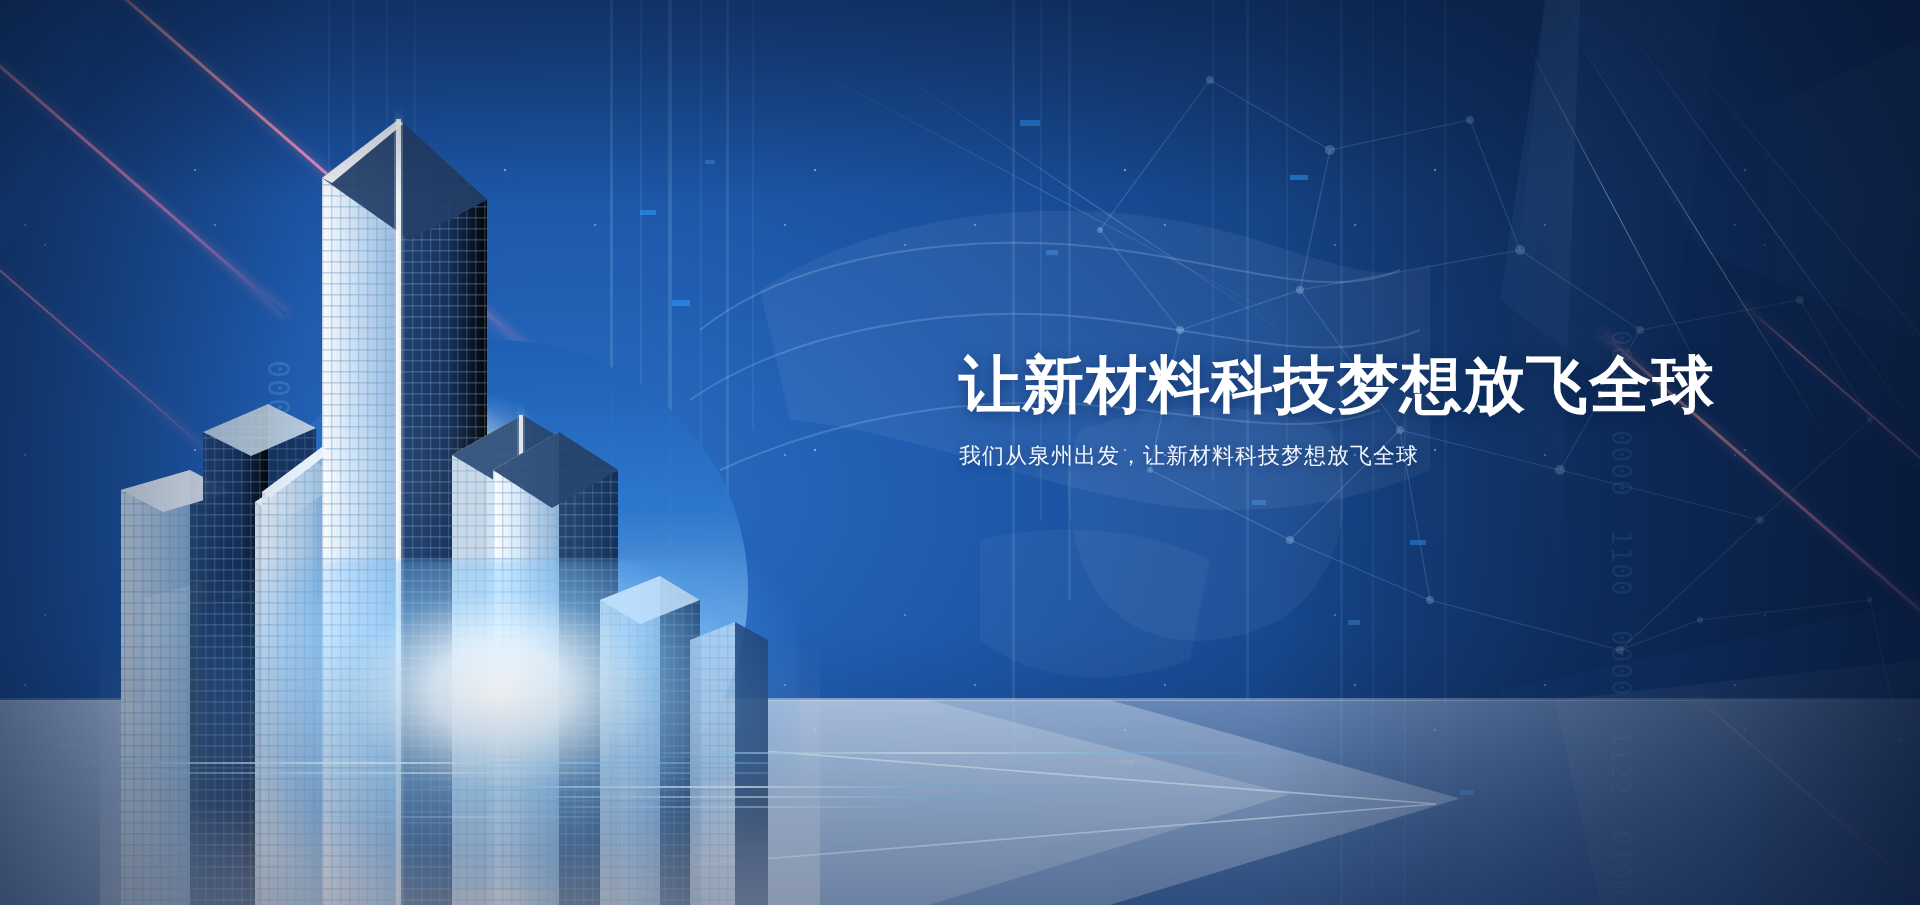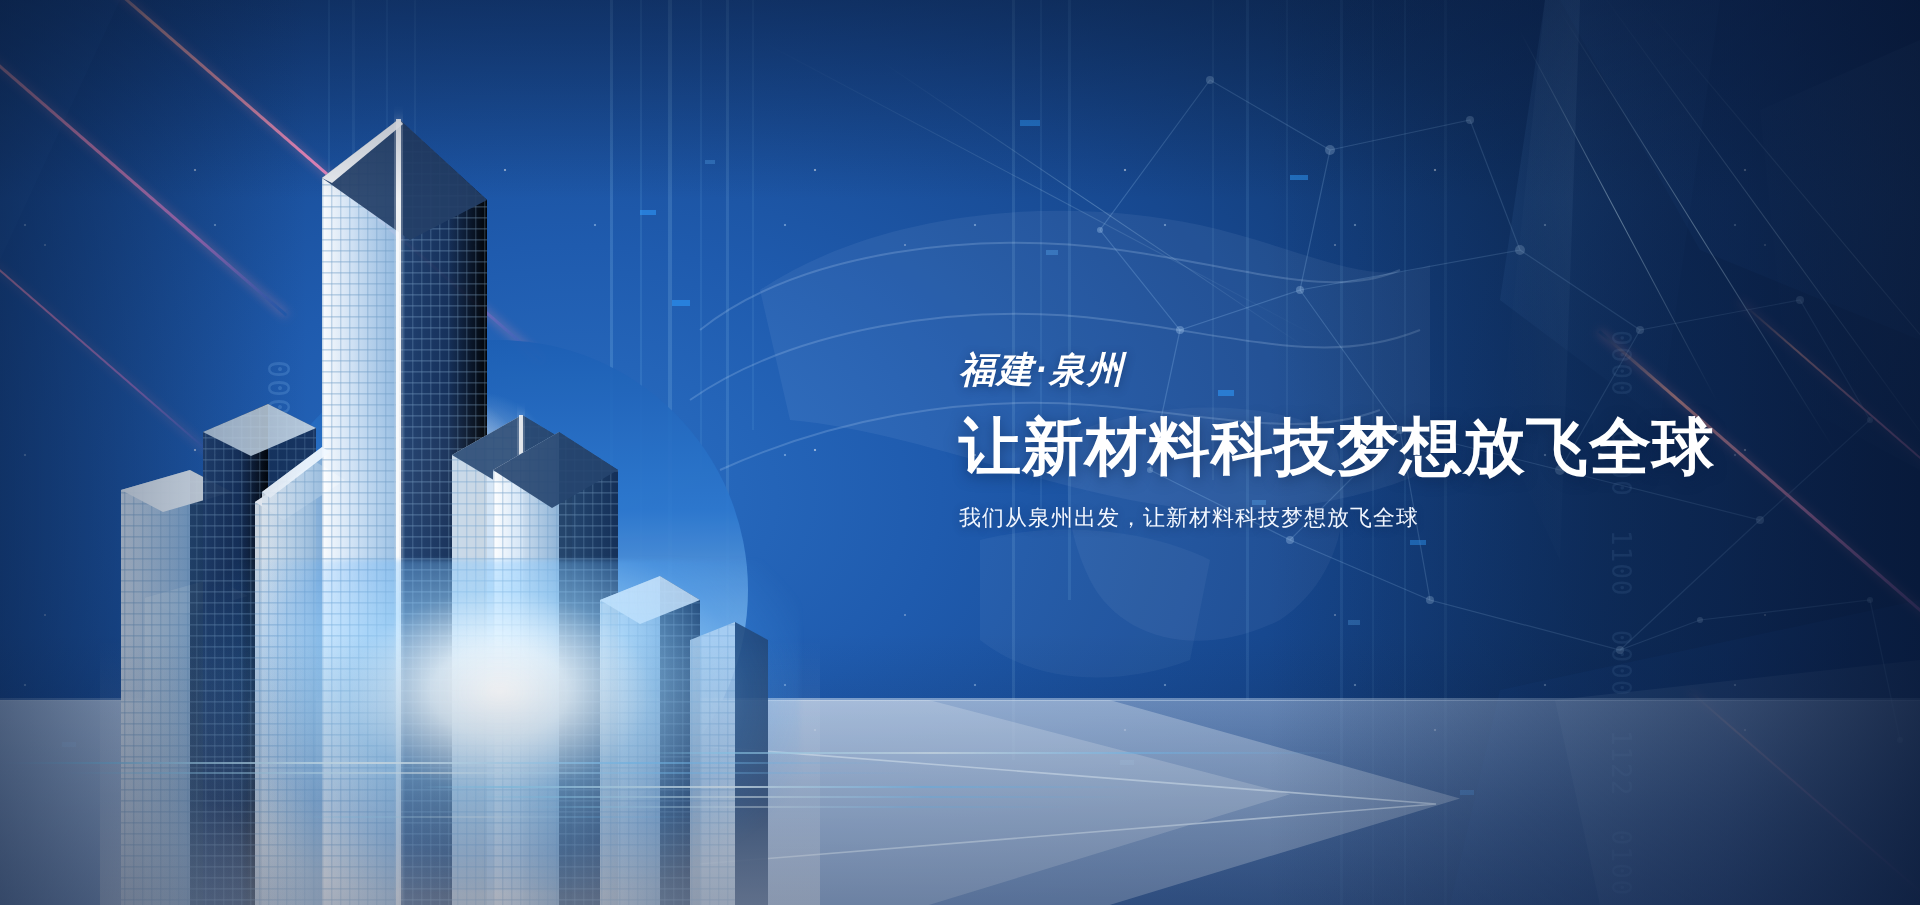--- a/index.html
+++ b/index.html
@@ -514,18 +514,17 @@
     <div class="laser" style="left:420px;top:786px;width:720px;opacity:.85;"></div>
     <div class="laser" style="left:470px;top:796px;width:660px;opacity:.6;"></div>
     <div class="laser" style="left:520px;top:806px;width:560px;opacity:.45;"></div>
     <div class="laser" style="left:300px;top:816px;width:420px;opacity:.35;"></div>
     <div class="laser" style="left:640px;top:752px;width:700px;opacity:.7;"></div>
   </div>
 
   <div id="bg-vign" class="layer"></div>
 
   <div id="text-block">
-    <div id="loc">福建·泉州</div>
     <h1 id="company">让新材料科技梦想放飞全球</h1>
     <p id="slogan-cn">我们从泉州出发，让新材料科技梦想放飞全球</p>
   </div>
 
 </div>
 
 </body></html>

